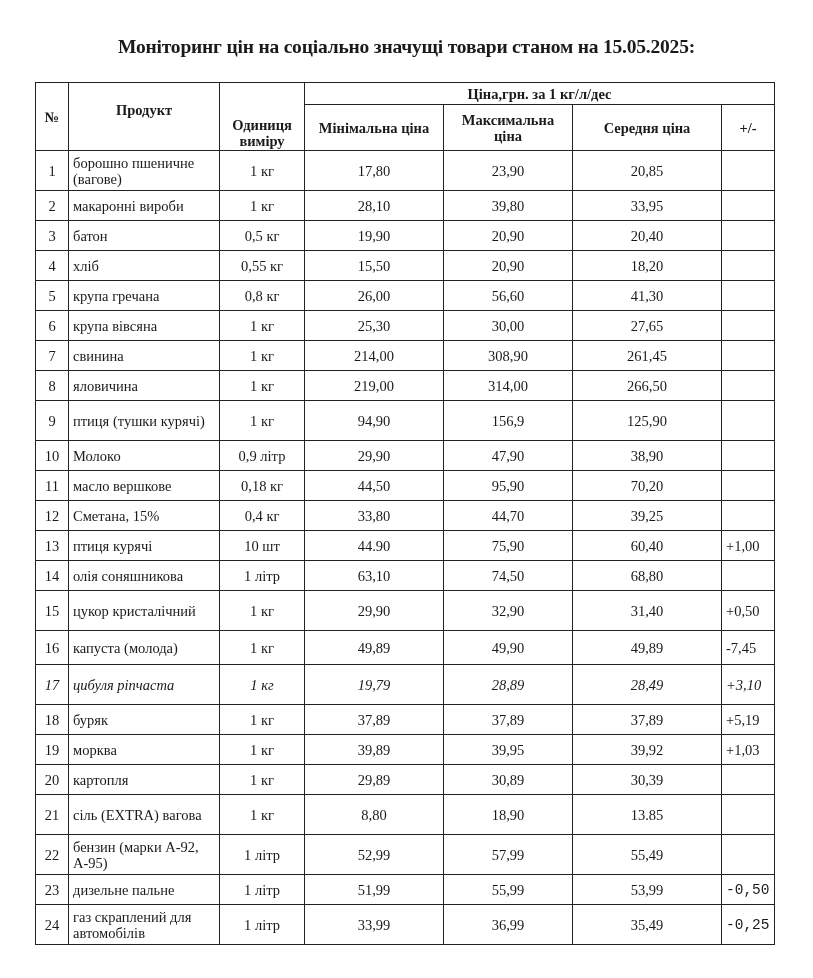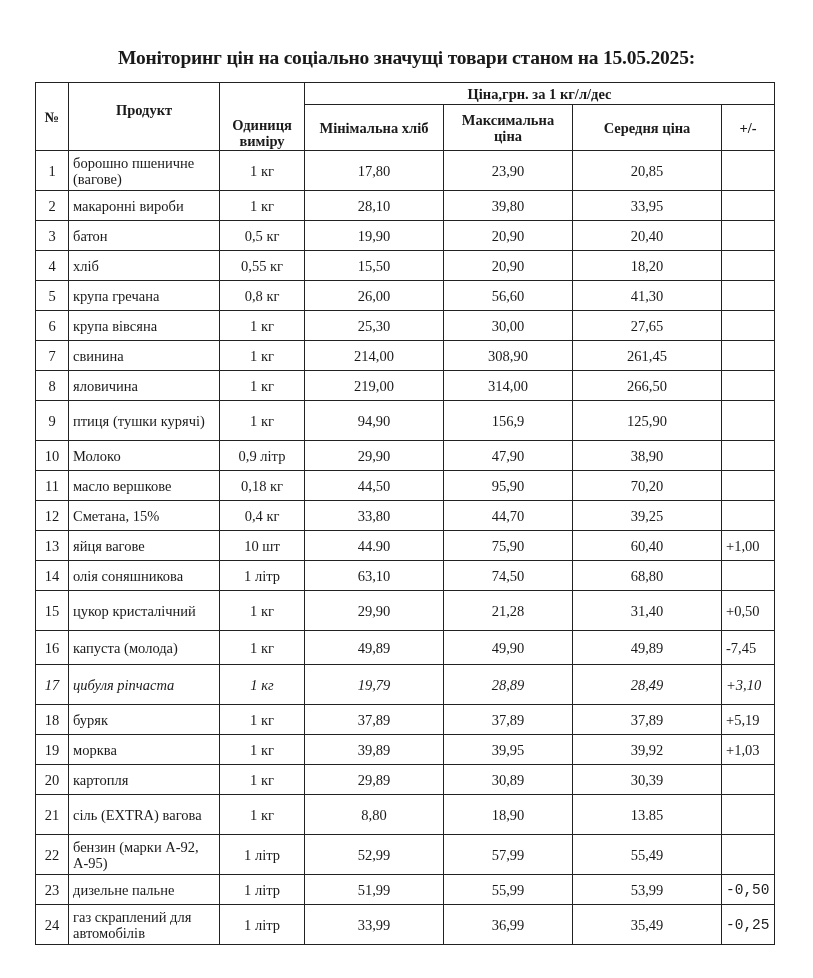--- a/index.html
+++ b/index.html
@@ -1,18 +1,18 @@
 <!DOCTYPE html>
 <html><head>
   <meta charset="utf-8">
   <style>
     html, body { margin: 0; padding: 0; background: #ffffff; }
     body { width: 813px; height: 978px; position: relative; overflow: hidden;
            font-family: "Liberation Serif", "DejaVu Serif", serif; color: #1a1a1a; }
-    .title { position: absolute; top: 47px; left: 0; width: 813px; text-align: center;
+    .title { position: absolute; top: 36px; left: 0; width: 813px; text-align: center;
              font-weight: bold; font-size: 19.5px; letter-spacing: -0.2px; }
     table.prices { position: absolute; left: 35px; top: 82px; border-collapse: collapse;
                    table-layout: fixed; width: 739px; }
     table.prices td, table.prices th { border: 1.6px solid #222; padding: 0 4px; font-size: 14.5px;
                    line-height: 16px; vertical-align: middle; }
     table.prices th { font-weight: bold; text-align: center; }
     th.group { text-align: right; padding-right: 70px; height: 21px; }
     th.sub { height: 45px; }
     th.tall { vertical-align: middle; }
     th.plusminus { vertical-align: top; padding-top: 4px; }
@@ -39,21 +39,21 @@
     <col style="width:53px">
   </colgroup>
   <thead>
     <tr>
       <th rowspan="2" class="tall">№</th>
       <th rowspan="2" class="tall" style="vertical-align:middle;padding-bottom:14px">Продукт</th>
       <th rowspan="2" style="vertical-align:bottom;padding-bottom:1px">Одиниця виміру</th>
       <th colspan="4" class="group">Ціна,грн. за 1 кг/л/дес</th>
     </tr>
     <tr>
-      <th class="sub">Мінімальна хліб</th>
+      <th class="sub">Мінімальна ціна</th>
       <th class="sub">Максимальна ціна</th>
       <th class="sub">Середня ціна</th>
       <th class="sub plusminus">+/-</th>
     </tr>
   </thead>
   <tbody id="rows">
       <tr style="height: 40px;">
     <td class="num">1</td>
     <td class="prod">борошно пшеничне (вагове)</td>
     <td class="unit">1 кг</td>
@@ -156,42 +156,42 @@
     <td class="num">12</td>
     <td class="prod">Сметана, 15%</td>
     <td class="unit">0,4 кг</td>
     <td class="num">33,80</td>
     <td class="num">44,70</td>
     <td class="num">39,25</td>
     <td class="delta"></td>
   </tr>
       <tr style="height: 30px;">
     <td class="num">13</td>
-    <td class="prod">яйця вагове</td>
+    <td class="prod">птиця курячі</td>
     <td class="unit">10 шт</td>
     <td class="num">44.90</td>
     <td class="num">75,90</td>
     <td class="num">60,40</td>
     <td class="delta">+1,00</td>
   </tr>
       <tr style="height: 30px;">
     <td class="num">14</td>
     <td class="prod">олія соняшникова</td>
     <td class="unit">1 літр</td>
     <td class="num">63,10</td>
     <td class="num">74,50</td>
     <td class="num">68,80</td>
     <td class="delta"></td>
   </tr>
       <tr style="height: 40px;">
     <td class="num">15</td>
     <td class="prod">цукор кристалічний</td>
     <td class="unit">1 кг</td>
     <td class="num">29,90</td>
-    <td class="num">21,28</td>
+    <td class="num">32,90</td>
     <td class="num">31,40</td>
     <td class="delta">+0,50</td>
   </tr>
       <tr style="height: 34px; margin-top: 45px;">
     <td class="num">16</td>
     <td class="prod">капуста (молода)</td>
     <td class="unit">1 кг</td>
     <td class="num">49,89</td>
     <td class="num">49,90</td>
     <td class="num">49,89</td>

